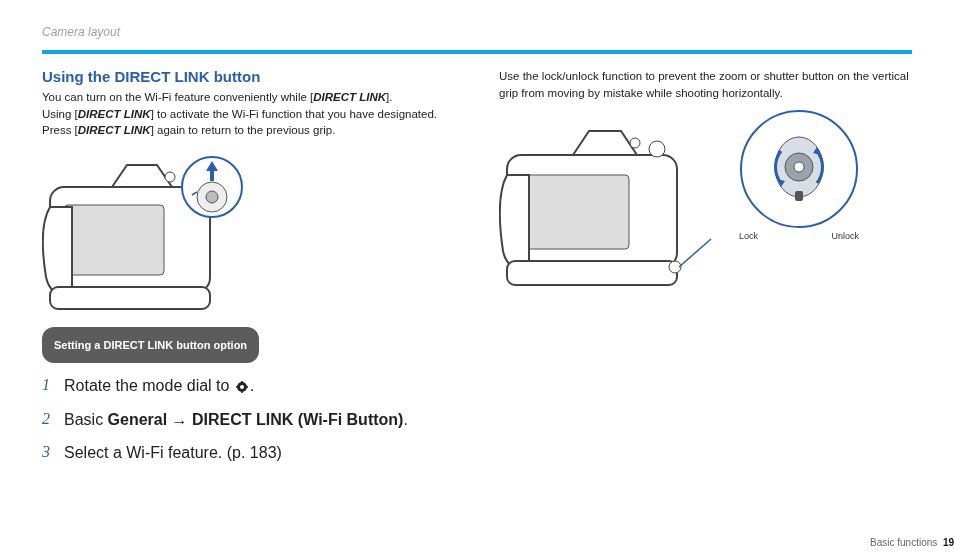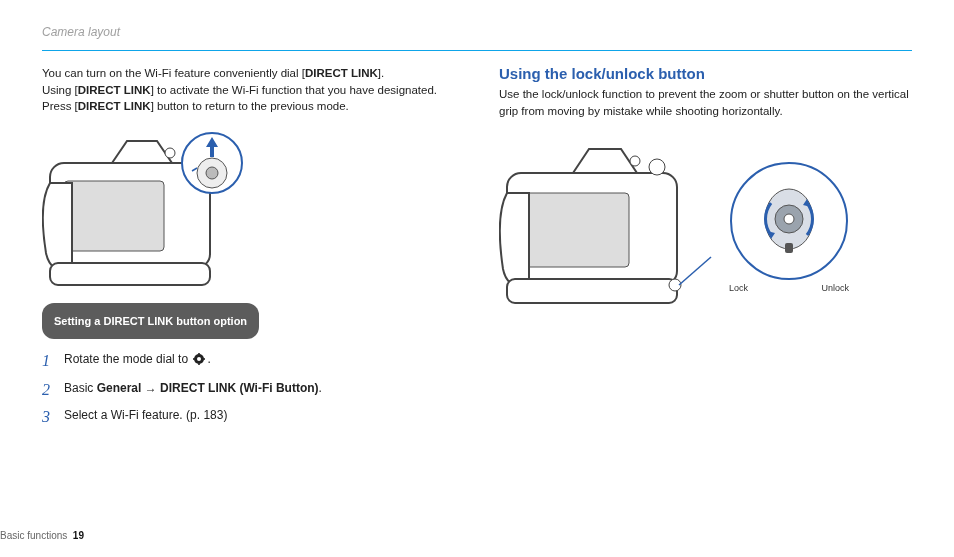--- a/index.html
+++ b/index.html
@@ -13,21 +13,21 @@
     position: relative;
   }
   .page {
     padding: 22px 42px 0 42px;
     box-sizing: border-box;
     width: 100%;
     height: 100%;
   }
   .header-area {
     height: 28px;
-    border-bottom: 1px solid #0ea5e9;
+    border-bottom: 4px solid #0ea5e9;
     margin-bottom: 14px;
   }
   .header-area .section {
     font-size: 12px;
     color: #a0a0a0;
     font-style: italic;
   }
   .columns {
     display: flex;
     gap: 44px;
@@ -40,24 +40,25 @@
     color: #2b5fae;
     font-weight: 700;
     font-size: 15px;
     margin: 0 0 4px 0;
   }
   .body-text {
     font-size: 11.5px;
     line-height: 1.45;
     margin: 0 0 8px 0;
   }
-  .body-text b { font-weight: 700; }
+  .body-text b { font-weight: 700; font-style: italic; }
   .figure {
     display: flex;
-    align-items: center;
+    align-items: flex-start;
+    gap: 10px;
     margin: 2px 0 10px 0;
   }
   .figure svg { display: block; }
   .pill {
     display: inline-block;
     background: #5c5c5c;
     color: #fff;
     font-size: 11px;
     font-weight: 700;
     padding: 12px 12px;
@@ -66,21 +67,21 @@
   }
   ol.steps {
     list-style: none;
     padding: 0;
     margin: 8px 0 0 0;
     counter-reset: step;
   }
   ol.steps li {
     position: relative;
     padding-left: 22px;
-    font-size: 12px;
+    font-size: 16px;
     margin-bottom: 10px;
     line-height: 1.4;
   }
   ol.steps li::before {
     counter-increment: step;
     content: counter(step);
     position: absolute;
     left: 0;
     top: -1px;
     color: #2b5fae;
@@ -89,24 +90,24 @@
     font-size: 16px;
     font-family: Georgia, "Times New Roman", serif;
   }
   .gear-icon {
     display: inline-block;
     vertical-align: -2px;
     margin: 0 2px;
   }
   .footer {
     position: absolute;
-    bottom: 16px;
+    bottom: 9px;
     left: 0;
     width: 100%;
-    text-align: left;
+    text-align: right;
     font-size: 10px;
     color: #666;
   }
   .footer b { color: #111; }
   .lock-labels {
     font-size: 9px;
     color: #333;
     text-align: center;
   }
 </style>
@@ -114,23 +115,24 @@
 <body>
 
 <div class="page">
   <div class="header-area">
     <span class="section">Camera layout</span>
   </div>
 
   <div class="columns">
 
     <div class="col">
+      <h2 class="blue">Using the DIRECT LINK button</h2>
       <p class="body-text">
-        <span>You can turn on the Wi-Fi feature conveniently dial [</span><b>DIRECT LINK</b><span>].</span><br>
-        <span>Using [</span><b>DIRECT LINK</b><span>] to activate the Wi-Fi function that you have designated. Press [</span><b>DIRECT LINK</b><span>] button to return to the previous mode.</span>
+        <span>You can turn on the Wi-Fi feature conveniently while [</span><b>DIRECT LINK</b><span>].</span><br>
+        <span>Using [</span><b>DIRECT LINK</b><span>] to activate the Wi-Fi function that you have designated. Press [</span><b>DIRECT LINK</b><span>] again to return to the previous grip.</span>
       </p>
 
       <div class="figure">
         <svg width="210" height="170" viewBox="0 0 210 170">
 
           <rect x="8" y="40" width="160" height="105" rx="14" fill="#fff" stroke="#444" stroke-width="2"></rect>
           <rect x="22" y="58" width="100" height="70" rx="4" fill="#ddd" stroke="#555"></rect>
 
           <path d="M8 60 Q-4 80 4 130 Q8 150 30 150 L30 60 Z" fill="#fff" stroke="#444" stroke-width="2"></path>
 
@@ -169,21 +171,20 @@
         <li>
           <span>Basic </span><b>General</b><span> → </span><b>DIRECT LINK (Wi-Fi Button)</b><span>.</span>
         </li>
         <li>
           <span>Select a Wi-Fi feature. (p. 183)</span>
         </li>
       </ol>
     </div>
 
     <div class="col">
-      <h2 class="blue">Using the lock/unlock button</h2>
       <p class="body-text">Use the lock/unlock function to prevent the zoom or shutter button on the vertical grip from moving by mistake while shooting horizontally.</p>
 
       <div class="figure">
         <svg width="220" height="200" viewBox="0 0 220 200">
 
           <rect x="8" y="46" width="170" height="112" rx="14" fill="#fff" stroke="#444" stroke-width="2"></rect>
           <rect x="24" y="66" width="106" height="74" rx="4" fill="#ddd" stroke="#555"></rect>
           <path d="M8 66 Q-4 88 4 142 Q8 162 30 162 L30 66 Z" fill="#fff" stroke="#444" stroke-width="2"></path>
           <rect x="8" y="152" width="170" height="24" rx="8" fill="#fff" stroke="#444" stroke-width="2"></rect>
           <path d="M74 46 L90 22 L122 22 L138 46 Z" fill="#fff" stroke="#444" stroke-width="2"></path>

